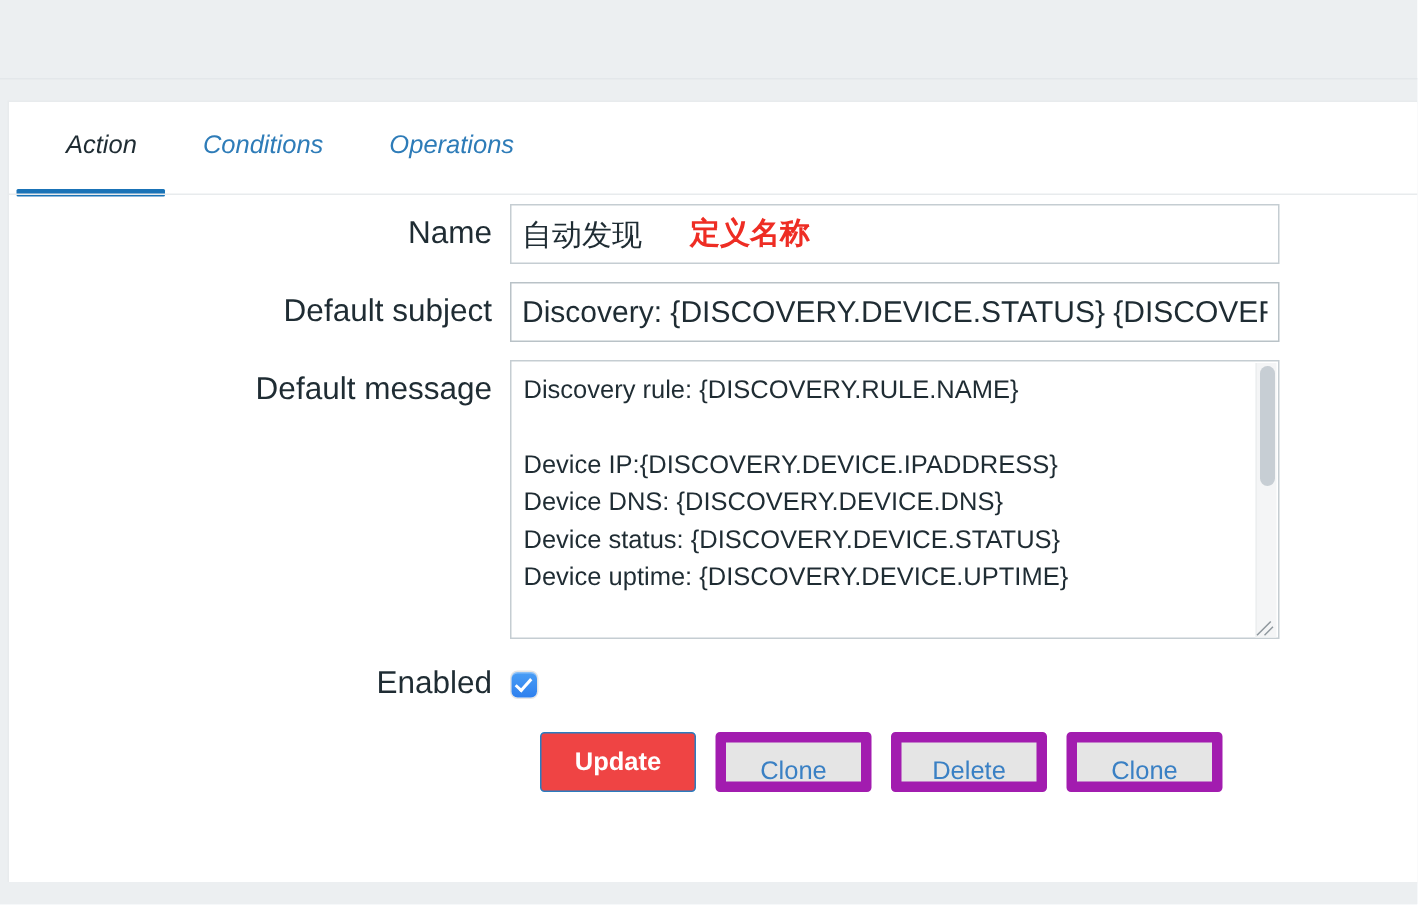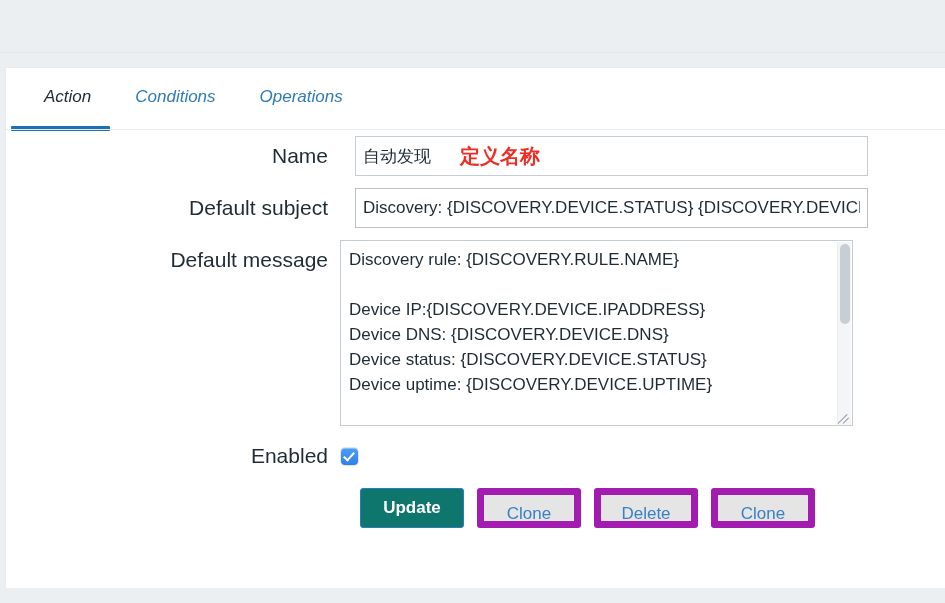--- a/index.html
+++ b/index.html
@@ -128,26 +128,25 @@
     position: relative;
   }
 
   .text-input {
     width: 513px;
     height: 40px;
     box-sizing: border-box;
     border: 1px solid #c5cdd2;
     background: #ffffff;
     font-family: "Liberation Sans", sans-serif;
-    font-size: 17px;
+    font-size: 20px;
     color: #1f2c33;
     padding: 0 7px;
     outline: none;
     border-radius: 0;
-    margin-left: 15px;
   }
   .text-input.subject {
     border-color: #b9c2c7;
   }
 
   
   .annotation {
     position: absolute;
     left: 120px;
     top: 5px;
@@ -273,21 +272,21 @@
     border-radius: 3px;
     font-family: "Liberation Sans", sans-serif;
     font-size: 17px;
     cursor: pointer;
     padding: 0 18px;
     line-height: 38px;
     text-align: center;
     white-space: nowrap;
   }
   .btn.primary {
-    background: #0f766e;
+    background: #ef4444;
     border: 1px solid #2b7cbf;
     color: #ffffff;
     font-weight: bold;
   }
   .btn.secondary {
     background: #e5e5e5;
     border: 7px solid #a21caf;
     color: #3a80c4;
   }
 

